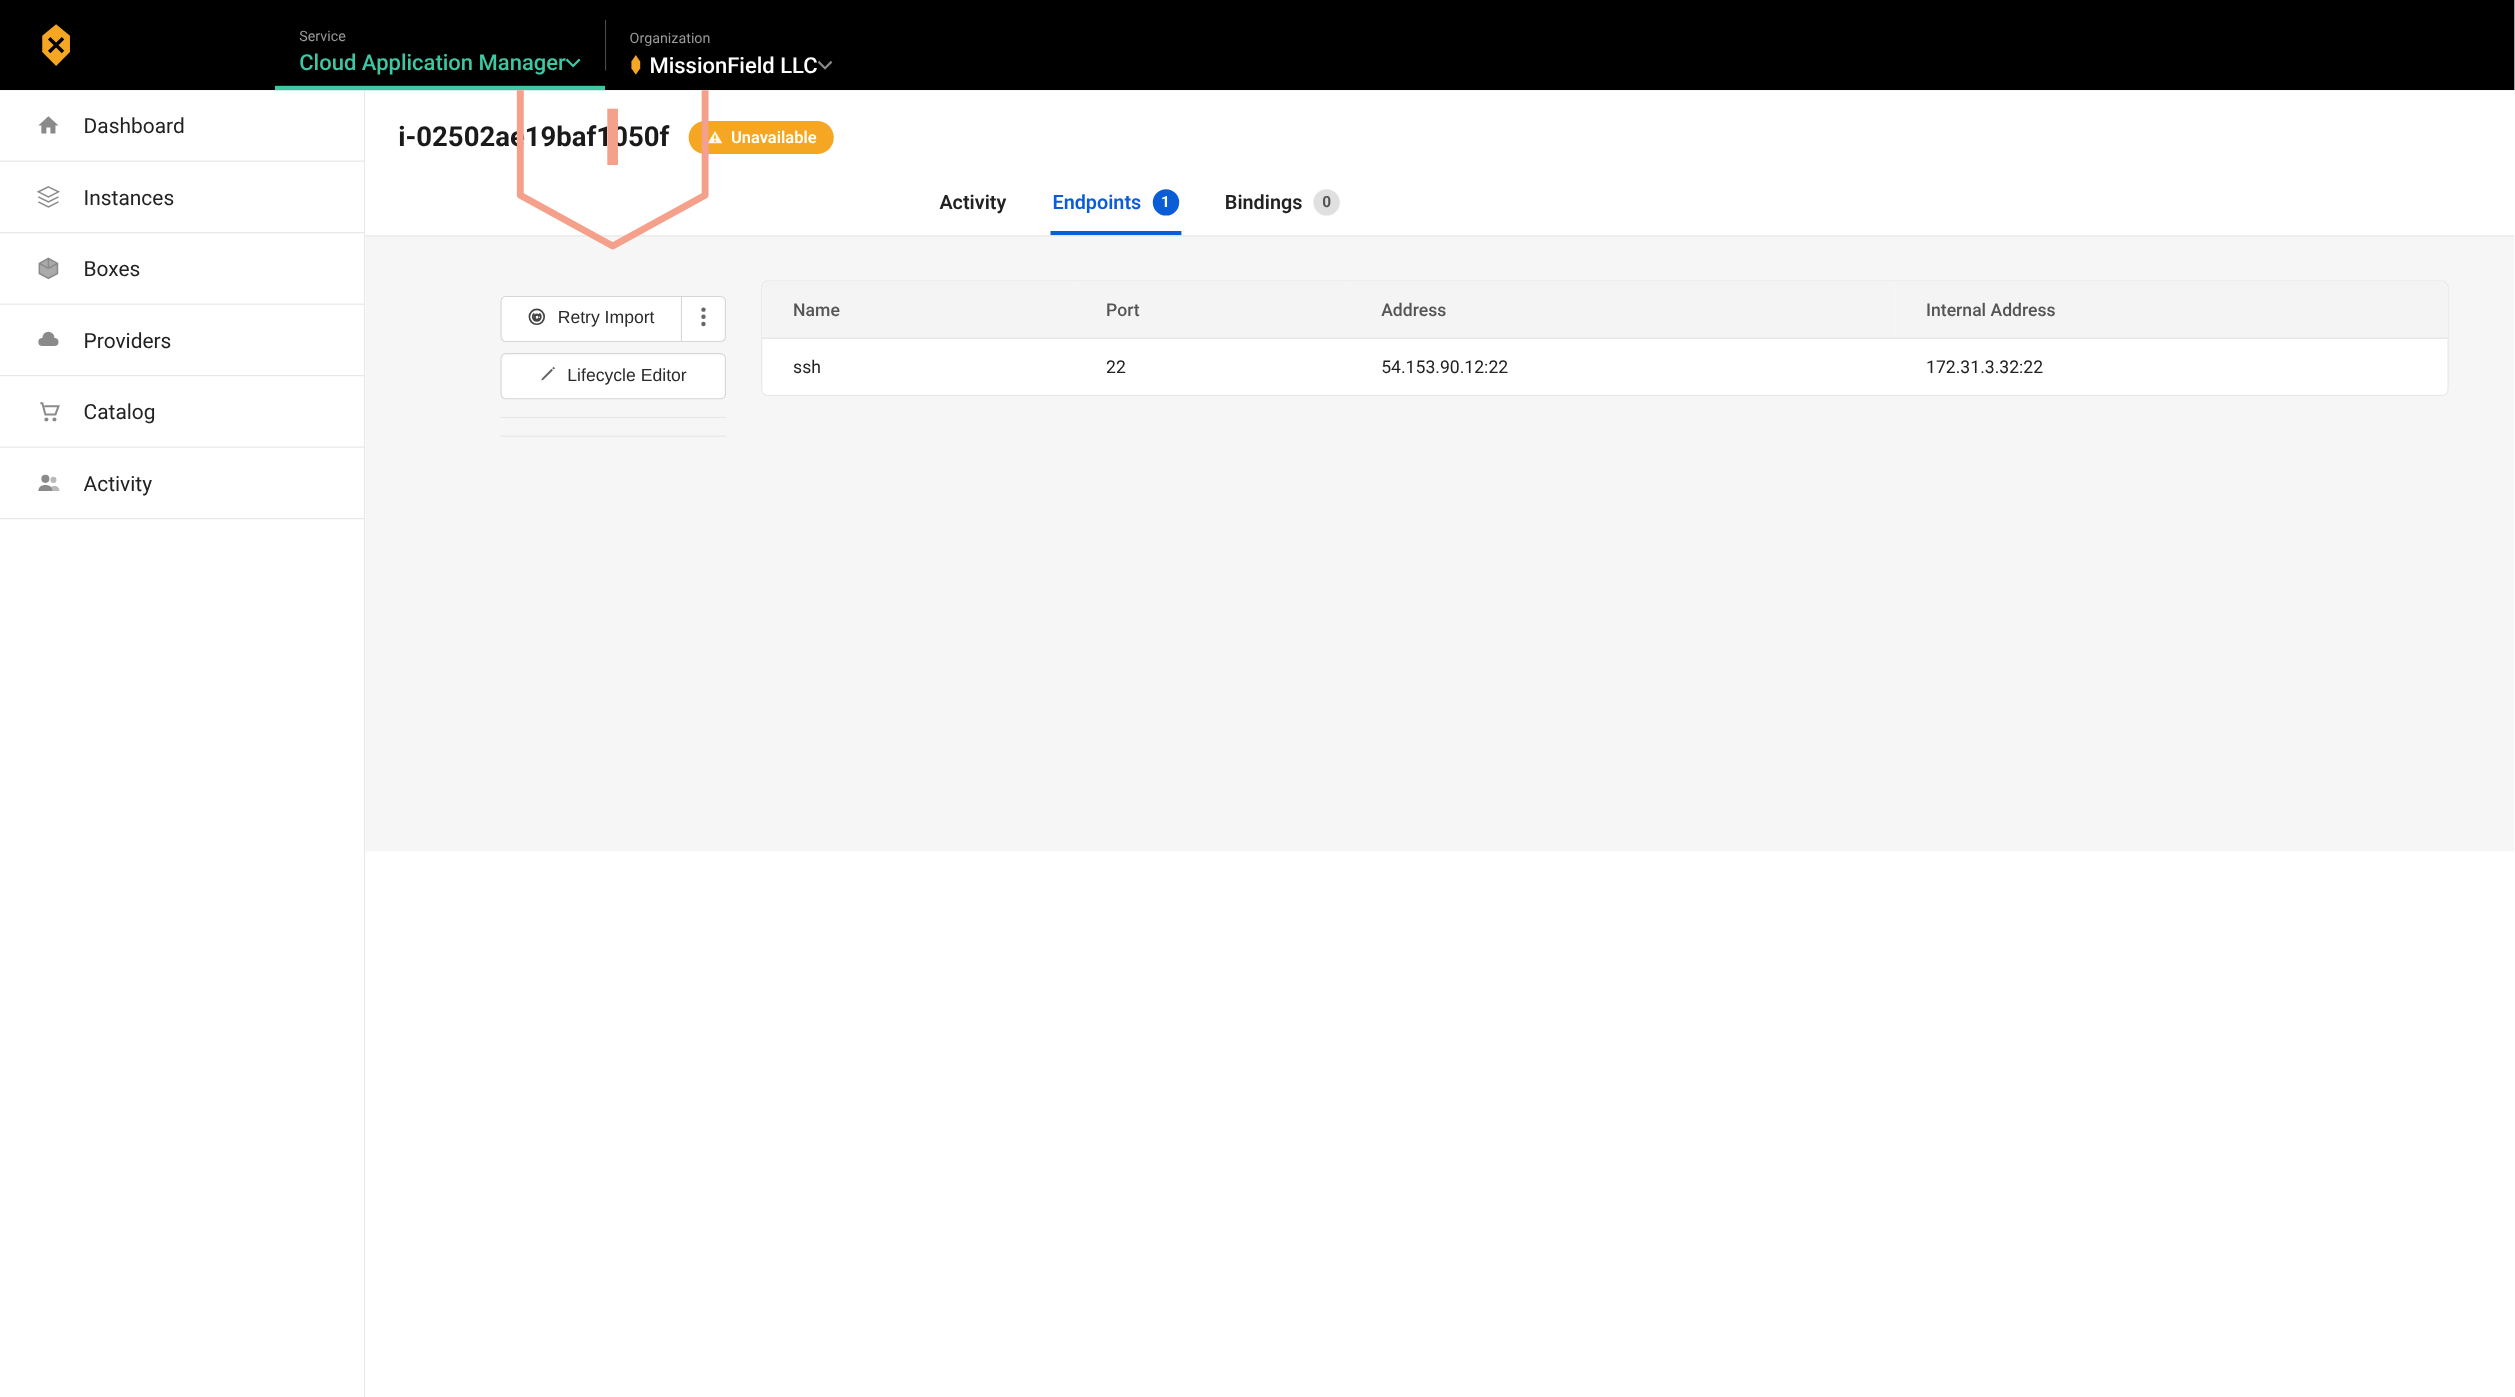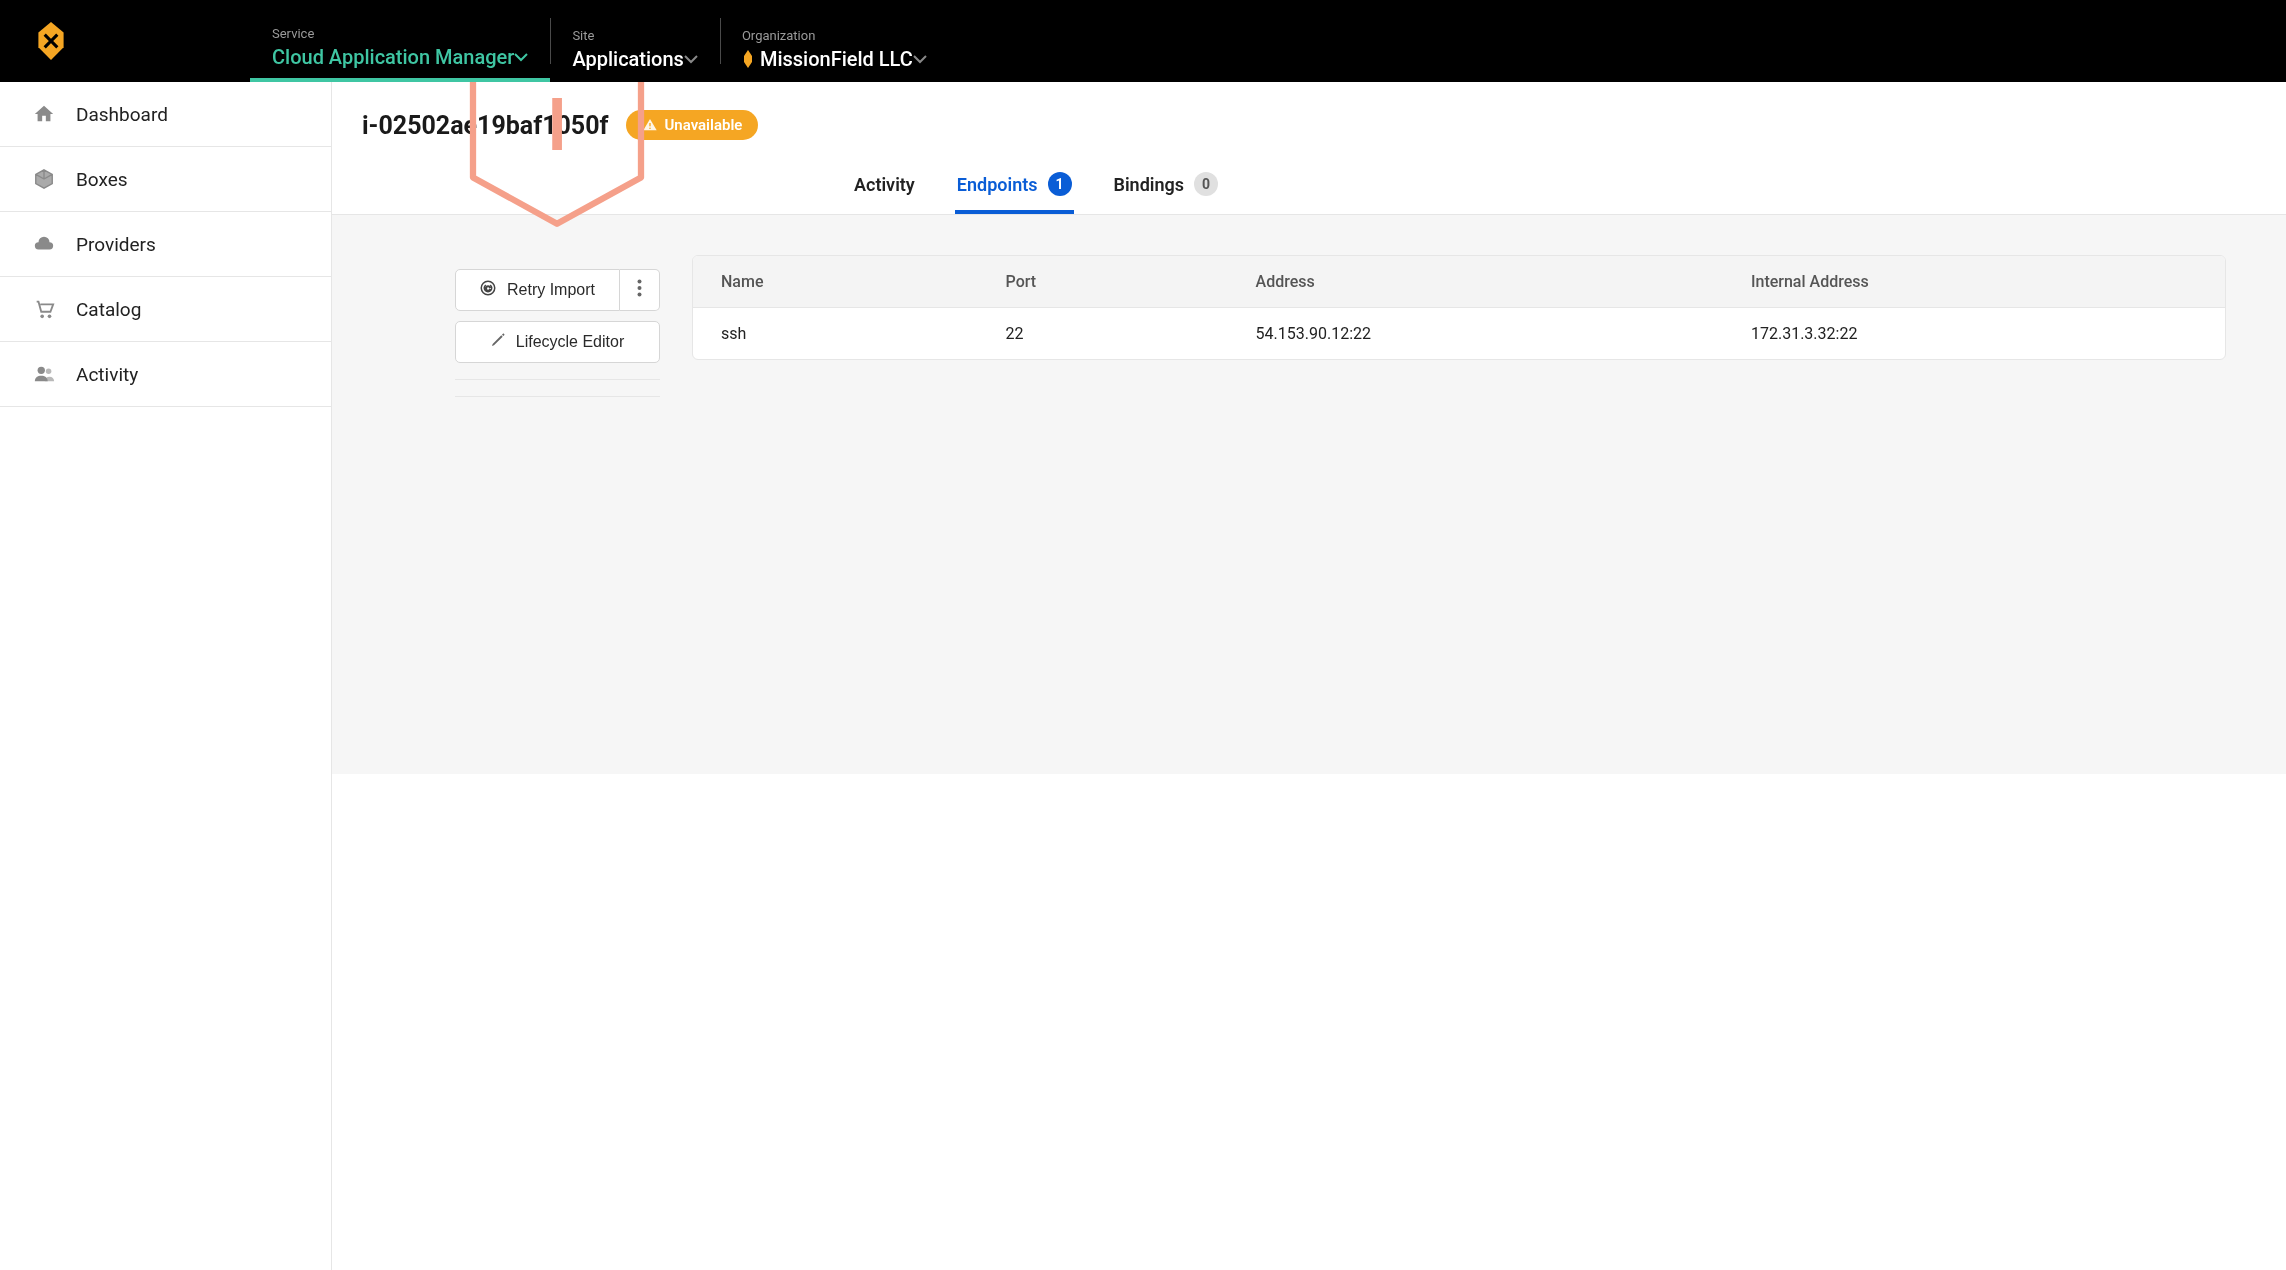--- a/index.html
+++ b/index.html
@@ -295,31 +295,20 @@
       <div class="selector-value-row">
         <span class="selector-value accent">Cloud Application Manager</span>
         <span class="selector-chevron">
           <svg width="14" height="10" viewBox="0 0 14 10">
               <path d="M1 2 L7 8 L13 2" stroke="#3fc6a3" stroke-width="2" fill="none"></path>
             </svg>
         </span>
       </div>
     </div>
     <div class="selector">
-      <div class="selector-label">Site</div>
-      <div class="selector-value-row">
-        <span class="selector-value">Applications</span>
-        <span class="selector-chevron">
-          <svg width="14" height="10" viewBox="0 0 14 10">
-              <path d="M1 2 L7 8 L13 2" stroke="#888" stroke-width="2" fill="none"></path>
-            </svg>
-        </span>
-      </div>
-    </div>
-    <div class="selector">
       <div class="selector-label">Organization</div>
       <div class="selector-value-row">
         <span class="org-icon">
           <svg width="12" height="18" viewBox="0 0 12 18">
               <path d="M6 0 L10 6 L10 12 L6 18 L2 12 L2 6 Z" fill="#f5a623"></path>
             </svg>
         </span>
         <span class="selector-value">MissionField LLC</span>
         <span class="selector-chevron">
           <svg width="14" height="10" viewBox="0 0 14 10">
@@ -334,20 +323,28 @@
 <div class="layout">
 
   <nav class="sidebar">
     <div class="sidebar-item">
       <span class="icon">
         <svg width="22" height="22" viewBox="0 0 24 24" fill="currentColor">
             <path d="M12 3 L2 12 H5 V20 H10 V14 H14 V20 H19 V12 H22 Z"></path>
           </svg>
       </span>
       <span>Dashboard</span>
+    </div>
+    <div class="sidebar-item">
+      <span class="icon">
+        <svg width="22" height="22" viewBox="0 0 24 24" fill="currentColor">
+            <path d="M12 2 L22 7 L12 12 L2 7 Z M2 12 L12 17 L22 12 M2 17 L12 22 L22 17" stroke="currentColor" stroke-width="1.5" fill="none"></path>
+          </svg>
+      </span>
+      <span>Instances</span>
     </div>
     <div class="sidebar-item">
       <span class="icon">
         <svg width="22" height="22" viewBox="0 0 24 24" fill="currentColor">
             <path d="M12 2 L21 7 V17 L12 22 L3 17 V7 Z M12 2 V12 M12 12 L21 7 M12 12 L3 7" stroke="currentColor" stroke-width="1.5" fill="#aaa"></path>
           </svg>
       </span>
       <span>Boxes</span>
     </div>
     <div class="sidebar-item">

